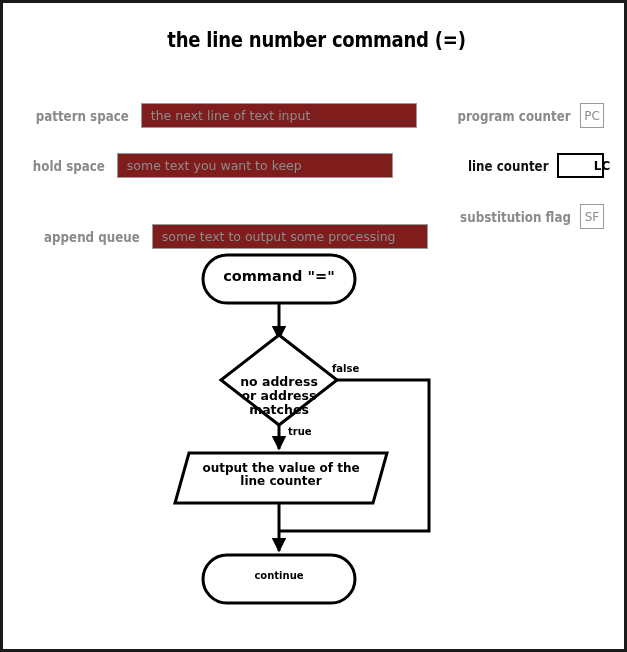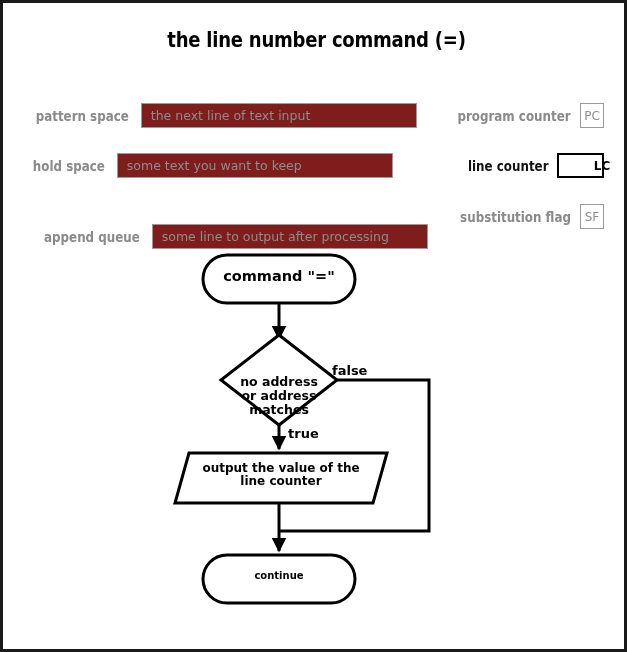--- a/index.html
+++ b/index.html
@@ -142,21 +142,21 @@
     font-size: 12px;
   }
   #txt-continue {
     left: 200px; top: 567px; width: 152px;
     font-size: 10px;
   }
   .edge-label {
     position: absolute;
     font-family: "DejaVu Sans", sans-serif;
     font-weight: bold;
-    font-size: 13px;
+    font-size: 10px;
     color: #000000;
     white-space: nowrap;
   }
   #lbl-false { left: 329px; top: 360px; }
   #lbl-true  { left: 285px; top: 423px; }
 </style>
 </head>
 <body>
 
 <div id="page">
@@ -168,21 +168,21 @@
     <div class="reg-input">the next line of text input</div>
   </div>
 
   <div class="reg-row" style="left:20px; top:150px; width:407px;">
     <span class="reg-label">hold space</span>
     <div class="reg-input">some text you want to keep</div>
   </div>
 
   <div class="reg-row" style="left:28px; top:201px; width:407px;margin-top:20px;">
     <span class="reg-label">append queue</span>
-    <div class="reg-input">some line to output after processing</div>
+    <div class="reg-input">some text to output some processing</div>
   </div>
 
   <div class="flag-row" style="top:100px;">
     <span class="flag-label">program counter</span>
     <div class="flag-badge">PC</div>
   </div>
 
   <div class="flag-row" style="top:150px;">
     <span class="flag-label active">line counter</span>
     <div class="flag-badge active">LC</div>

